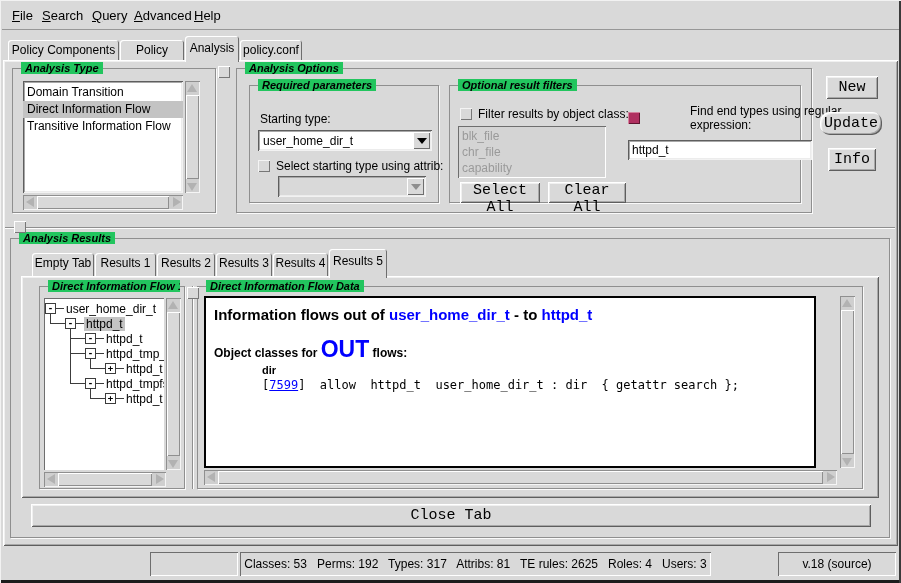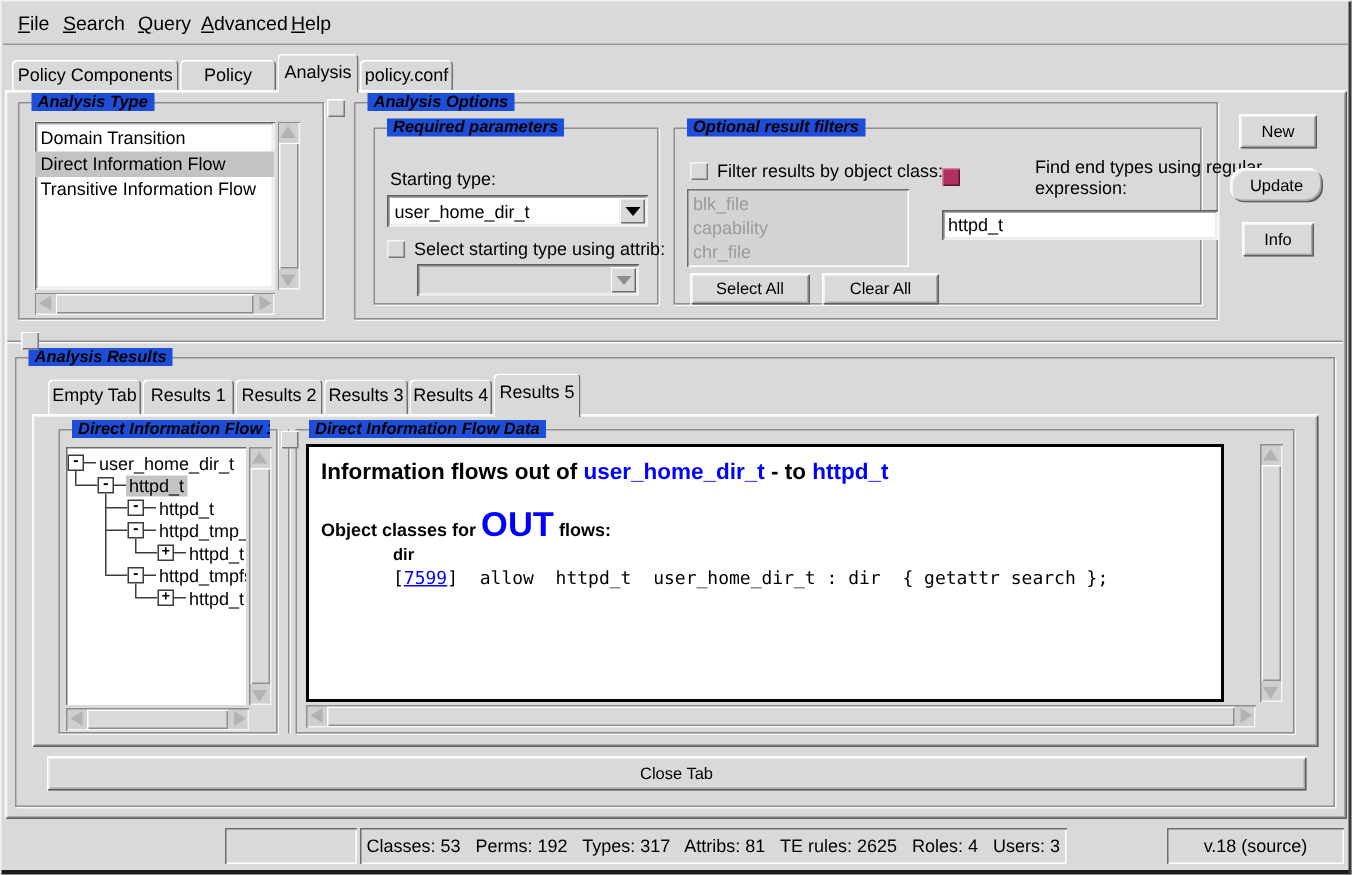--- a/index.html
+++ b/index.html
@@ -26,21 +26,21 @@
     box-shadow: inset 1px 1px 0 #ffffff, inset -1px 0 0 #6e6e6e;
     line-height:20px; z-index:2;
   }
   .tab.sel{ z-index:6; line-height:24px; }
 
   .content-frame{ position:absolute; left:3px; top:60px; width:895px; height:486px; z-index:3; }
 
   
   .lf{ position:absolute; border:1px solid #8f8f8f; box-shadow:1px 1px 0 rgba(255,255,255,.85); }
   .lf-title{
-    position:absolute; top:-7px; left:8px; background:#1d4ed8; padding:0 4px;
+    position:absolute; top:-7px; left:8px; background:#22c55e; padding:0 4px;
     font-weight:bold; font-style:italic; font-size:11px; white-space:nowrap; z-index:4;
   }
 
   
   .listbox{ position:absolute; background:#fff; overflow:hidden; }
   .lb-item{ line-height:17px; padding:0 4px; white-space:nowrap; }
   .lb-item.sel{ background:#c3c3c3; }
   .listbox.disabled{ background:#d4d4d4; }
   .listbox.disabled .lb-item{ color:#9a9a9a; line-height:16px; }
 
@@ -49,21 +49,21 @@
   .sb-arr{ position:absolute; width:13px; height:13px; display:flex; align-items:center; justify-content:center; }
   .tri-u{ width:0;height:0;border-left:5px solid transparent;border-right:5px solid transparent;border-bottom:8px solid #b2b2b2; }
   .tri-d{ width:0;height:0;border-left:5px solid transparent;border-right:5px solid transparent;border-top:8px solid #b2b2b2; }
   .tri-l{ width:0;height:0;border-top:5px solid transparent;border-bottom:5px solid transparent;border-right:8px solid #b2b2b2; }
   .tri-r{ width:0;height:0;border-top:5px solid transparent;border-bottom:5px solid transparent;border-left:8px solid #b2b2b2; }
   .sbv .thumb{ position:absolute; left:1px; right:1px; top:14px; bottom:14px; background:#d9d9d9; box-shadow: inset 1px 1px 0 #fff, inset -1px -1px 0 #8f8f8f; }
   .sbh .thumb{ position:absolute; top:1px; bottom:1px; left:14px; right:14px; background:#d9d9d9; box-shadow: inset 1px 1px 0 #fff, inset -1px -1px 0 #8f8f8f; }
 
   
   .btn{
-    position:absolute; background:#d9d9d9; border:none; font-family:Liberation Sans, sans-serif; font-size:11px; color:#000;
+    position:absolute; background:#d9d9d9; border:none; font-family:Liberation Mono, monospace; font-size:15px; color:#000;
     box-shadow: inset 1px 1px 0 #ffffff, inset -1px -1px 0 #5e5e5e, inset 2px 2px 0 #f0f0f0, inset -2px -2px 0 #a8a8a8;
     cursor:default;
   }
   .cb{ position:absolute; width:12px; height:12px; background:#d9d9d9; box-shadow: inset 1px 1px 0 #f4f4f4, inset -1px -1px 0 #777; }
   .cb.checked{ background:#b03060; box-shadow: inset 1px 1px 0 #d3819c, inset -1px -1px 0 #5e142f; }
   .combo{ position:absolute; background:#fff; }
   .combo .c-field{ position:absolute; left:2px; top:2px; right:20px; bottom:2px; padding:2px 3px; font-size:12px; white-space:nowrap; overflow:hidden; background:#fff; }
   .combo .c-btn{ position:absolute; right:2px; top:2px; width:17px; bottom:2px; background:#d9d9d9; box-shadow: inset 1px 1px 0 #fff, inset -1px -1px 0 #6e6e6e; display:flex; align-items:center; justify-content:center; }
   .combo .c-arr{ width:0;height:0;border-left:5px solid transparent;border-right:5px solid transparent;border-top:6px solid #000; }
   .combo.disabled, .combo.disabled .c-field{ background:#d9d9d9; }
@@ -173,22 +173,22 @@
           </span>
       </div>
     </div>
 
     <div class="lf" style="left:212px; top:16px; width:352px; height:118px;">
       <span class="lf-title">Optional result filters</span>
       <span class="cb" style="left:10px; top:22px;"></span>
       <span class="lbl" style="left:28px; top:21px;">Filter results by object class:</span>
       <div class="listbox disabled sunken" style="left:8px; top:40px; width:148px; height:52px; padding-top:2px;">
         <div class="lb-item">blk_file</div>
+        <div class="lb-item">chr_file</div>
         <div class="lb-item">capability</div>
-        <div class="lb-item">chr_file</div>
       </div>
       <button class="btn" style="left:10px; top:96px; width:80px; height:21px;">Select All</button>
       <button class="btn" style="left:98px; top:96px; width:78px; height:21px;">Clear All</button>
       <span class="cb checked" style="left:178px; top:26px;"></span>
       <span class="lbl" style="left:196px; top:18px; width:168px; white-space:normal; line-height:14px;margin-left:44px;">Find end types using regular expression:</span>
       <input class="entry" style="left: 178px; top: 54px; width: 184px; height: 20px;" value="httpd_t">
     </div>
   </div>
 
   <button class="btn" style="left:826px; top:76px;  width:52px; height:23px; z-index:4;">New</button>

